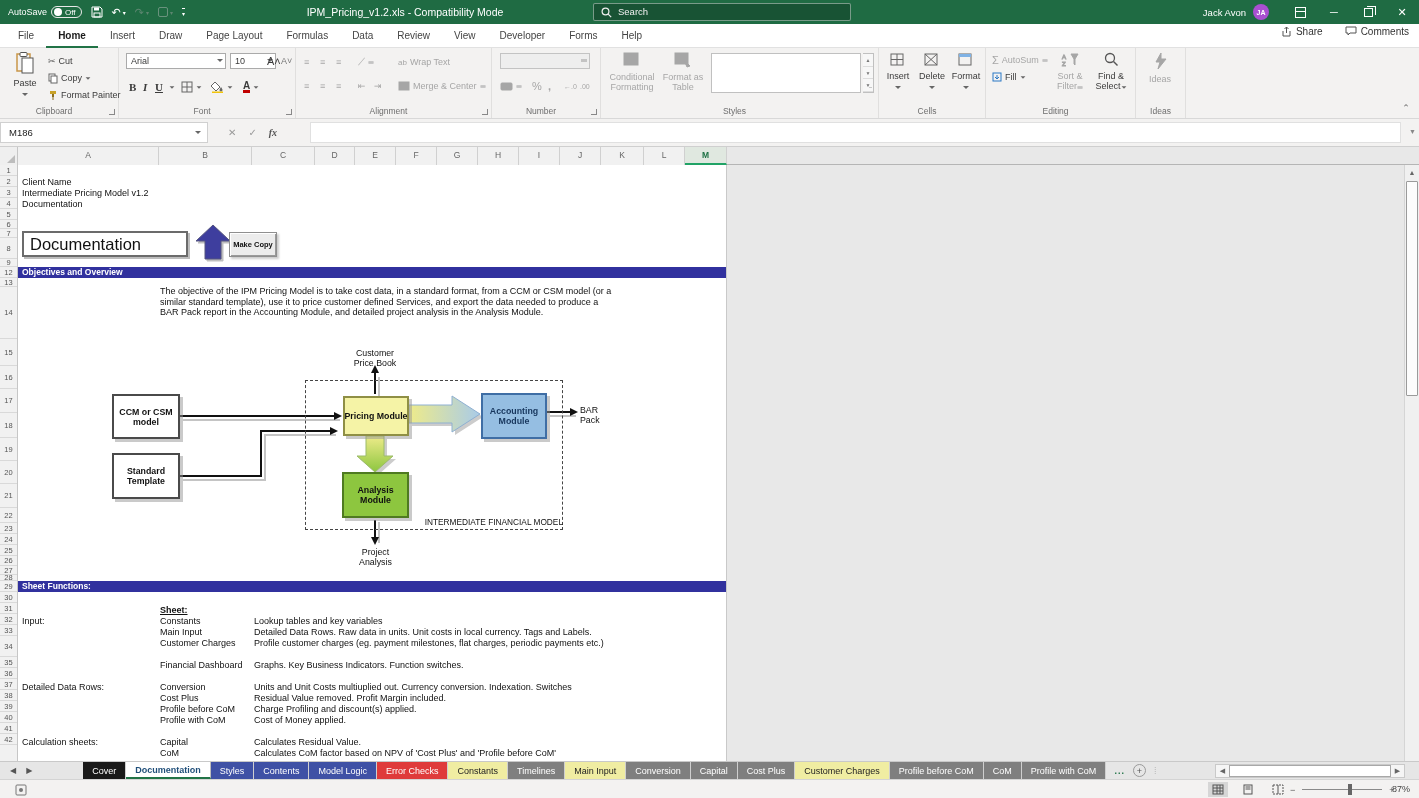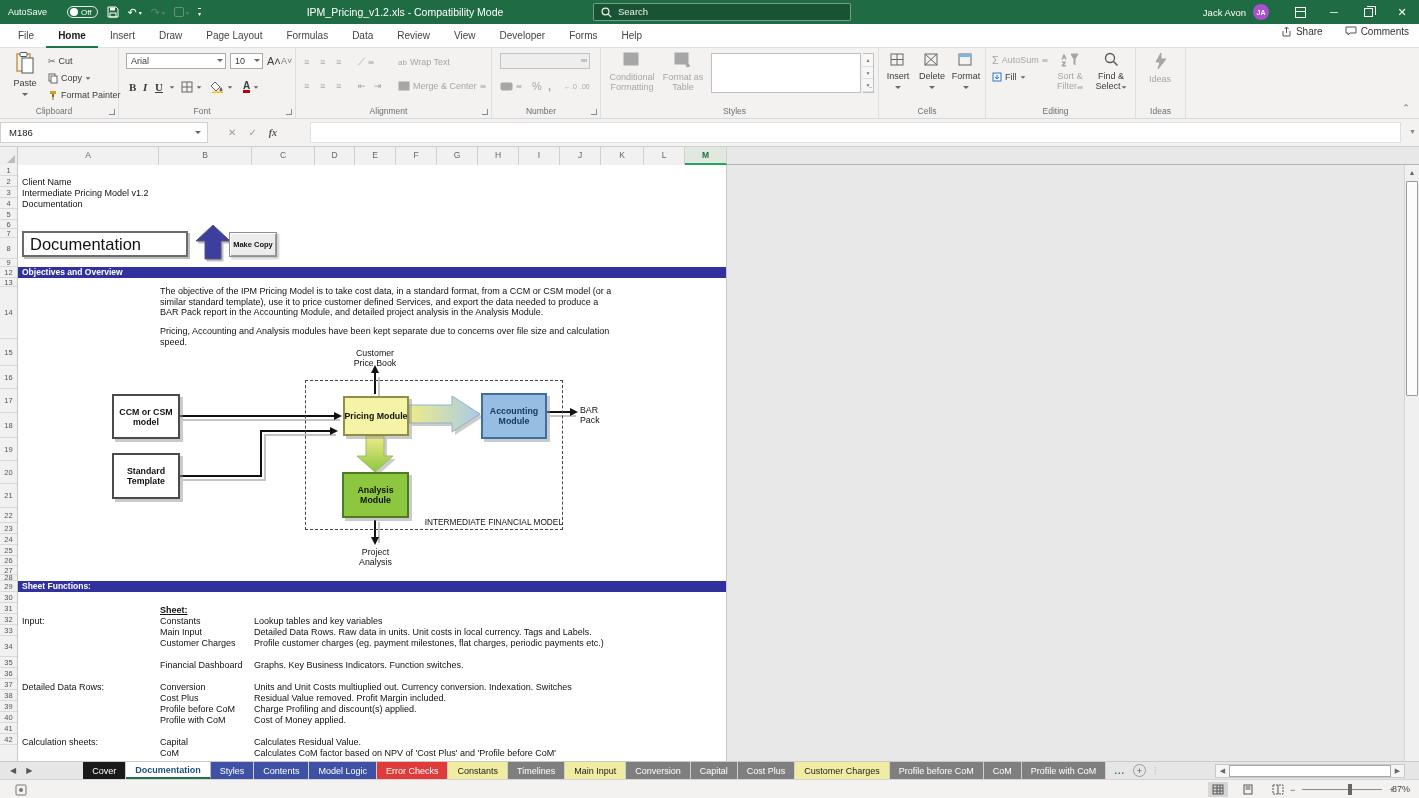--- a/index.html
+++ b/index.html
@@ -3,21 +3,21 @@
 <meta charset="utf-8">
 <style>
   * { margin:0; padding:0; box-sizing:border-box; }
   html,body { width:1419px; height:798px; overflow:hidden; }
   body { font-family:"Liberation Sans","DejaVu Sans",sans-serif; font-size:10px; color:#333; background:#fff; position:relative; }
   .abs { position:absolute; }
 
   
   #titlebar { position:absolute; top:0; left:0; width:1419px; height:24px; background:#1f6b43; color:#fff; }
   #titlebar .qat { position:absolute; left:8px; top:0; height:24px; display:flex; align-items:center; gap:9px; }
-  .autosave { display:flex; align-items:center; gap:20px; font-size:9px; color:#fff; }
+  .autosave { display:flex; align-items:center; gap:4px; font-size:9px; color:#fff; }
   .pill { display:inline-flex; align-items:center; gap:3px; border:1px solid #e8e8e8; border-radius:8px; padding:0 5px 0 2px; height:12px; font-size:8px; }
   .pill .knob { width:8px; height:8px; border-radius:50%; background:#fff; }
   .qbtn { display:inline-flex; align-items:center; font-size:11px; color:#fff; }
   .qbtn.dim { opacity:.45; }
   .caret { font-size:6px; margin-left:2px; }
   #title-center { position:absolute; left:260px; top:0; width:290px; height:24px; line-height:24px; text-align:center; font-size:10.5px; color:#fff; white-space:nowrap; }
   #searchbox { position:absolute; left:593px; top:3px; width:258px; height:18px; background:rgba(0,0,0,.22); border:1px solid rgba(255,255,255,.42); border-radius:2px; color:#f0f0f0; font-size:9.5px; line-height:16px; padding-left:24px; }
   #searchbox svg { position:absolute; left:7px; top:3px; }
   #chrome-right { position:absolute; right:0; top:0; height:24px; display:flex; align-items:center; }
   #user-name { font-size:9.5px; margin-right:7px; }
@@ -222,21 +222,21 @@
           <path d="M4 4h2v3H4zM4.5 7h1v3h-1z" fill="#8a6d1f"></path>
         </svg>
       <span>Format Painter</span>
     </div>
     <div class="glabel">Clipboard</div>
     <span class="launcher"></span>
   </div>
 
   <div class="rgroup" style="left:119px;width:177px;">
     <div class="combo" style="left:7px;top:5px;width:100px;"><span>Arial</span><span class="dd"></span></div>
-    <div class="combo" style="left:111px;top:5px;width:33px;"><span>10</span><span class="dd"></span></div>
+    <div class="combo" style="left:111px;top:5px;width:46px;"><span>10</span><span class="dd"></span></div>
     <div class="smbtn" style="left:148px;top:5px;font-size:11px;">A˄</div>
     <div class="smbtn" style="left:162px;top:5px;font-size:9px;color:#777;">A˅</div>
     <div class="smbtn ltr" style="left:10px;top:31px;">
         <span>B</span>
       </div>
     <div class="smbtn ltr" style="left:24px;top:31px;font-style:italic;">
         <span>I</span>
       </div>
     <div class="smbtn ltr" style="left:36px;top:31px;text-decoration:underline;">
         <span>U</span>
@@ -505,21 +505,20 @@
     <div class="cellt" style="left:4px;top:34px;">Documentation</div>
 
     <div id="docbox">Documentation</div>
     <svg class="abs" style="left:176px;top:59px;filter:drop-shadow(2px 2px 0 rgba(0,0,0,.25));" width="38" height="36" viewBox="0 0 38 36">
       <polygon points="19,1 36,17 27,17 27,35 11,35 11,17 2,17" fill="#3e3e9e" stroke="#55557f" stroke-width="1"></polygon>
     </svg>
     <div id="makecopy">Make Copy</div>
 
     <div class="banner" style="top:102px;">Objectives and Overview</div>
     <div class="para" style="left:142px;top:121px;width:452px;">The objective of the IPM Pricing Model is to take cost data, in a standard format, from a CCM or CSM model (or a similar standard template), use it to price customer defined Services, and export the data needed to produce a BAR Pack report in the Accounting Module, and detailed project analysis in the Analysis Module.</div>
-    <div class="para" style="left:142px;top:161px;width:452px;">Pricing, Accounting and Analysis modules have been kept separate due to concerns over file size and calculation speed.</div>
 
     <svg id="diagram-svg" width="709" height="596" viewBox="0 0 709 596">
       <defs>
         <linearGradient id="g1" x1="0" y1="0" x2="1" y2="0">
             <stop offset="0" stop-color="#eeeb8a"></stop>
             <stop offset="1" stop-color="#a9cbe8"></stop>
           </linearGradient>
         <linearGradient id="g2" x1="0" y1="0" x2="0" y2="1">
             <stop offset="0" stop-color="#eeeb8a"></stop>
             <stop offset="1" stop-color="#8dc63f"></stop>

